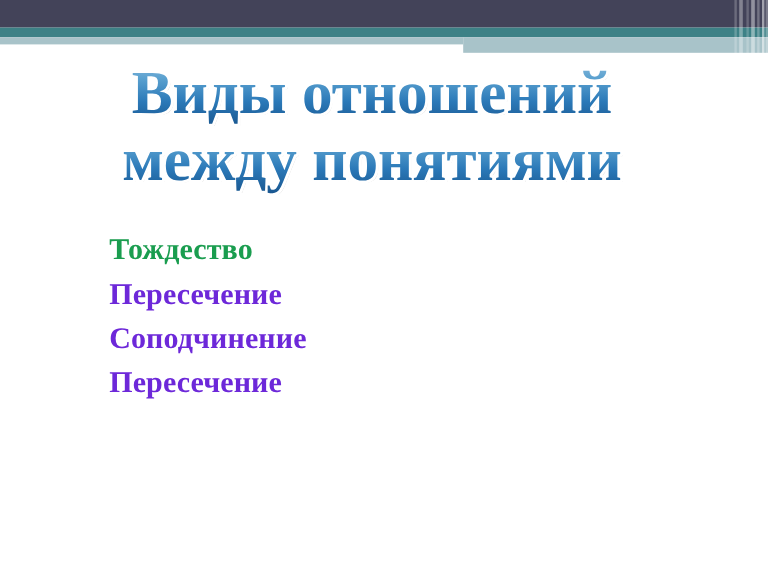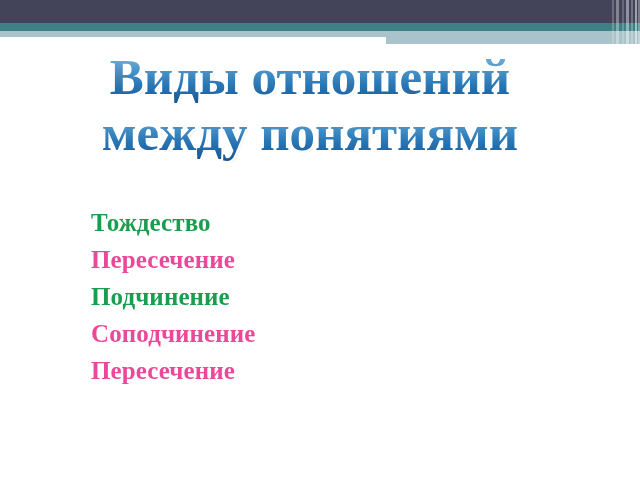--- a/index.html
+++ b/index.html
@@ -82,36 +82,36 @@
   }
   .title-svg {
     display: block;
     margin: 0 auto;
   }
 
   
   .list {
     position: absolute;
     left: 91px;
-    top: 204px;
+    top: 190px;
     width: 480px;
     margin: 0;
     padding: 0;
     list-style: none;
   }
   .list li {
     font-family: "Liberation Serif", serif;
     font-weight: bold;
     font-size: 25px;
     line-height: 37px;
     letter-spacing: .1px;
     white-space: nowrap;
   }
   .c-green { color: #1a9d4f; }
-  .c-blue  { color: #ec4899; }
+  .c-blue  { color: #6d28d9; }
 </style>
 </head>
 <body>
 
 <div class="slide">
 
   <div class="banner">
     <div class="band-dark"></div>
     <div class="band-teal"></div>
     <div class="band-light-left"></div>
@@ -144,18 +144,17 @@
 
       <text x="312" y="108" text-anchor="middle" font-family="'Liberation Serif', serif" font-weight="bold" font-size="51" fill="#9a9a9a" opacity=".45">между понятиями</text>
       <text x="310" y="106" text-anchor="middle" font-family="'Liberation Serif', serif" font-weight="bold" font-size="51" fill="none" stroke="#ffffff" stroke-width="5" stroke-linejoin="round">между понятиями</text>
       <text x="310" y="106" text-anchor="middle" font-family="'Liberation Serif', serif" font-weight="bold" font-size="51" fill="url(#wa)">между понятиями</text>
     </svg>
   </div>
 
   <ul class="list">
     <li class="c-green">Тождество</li>
     <li class="c-blue">Пересечение</li>
-    <li class="c-green">Подчинение</li>
     <li class="c-blue">Соподчинение</li>
     <li class="c-blue">Пересечение</li>
   </ul>
 
 </div>
 
 </body></html>

